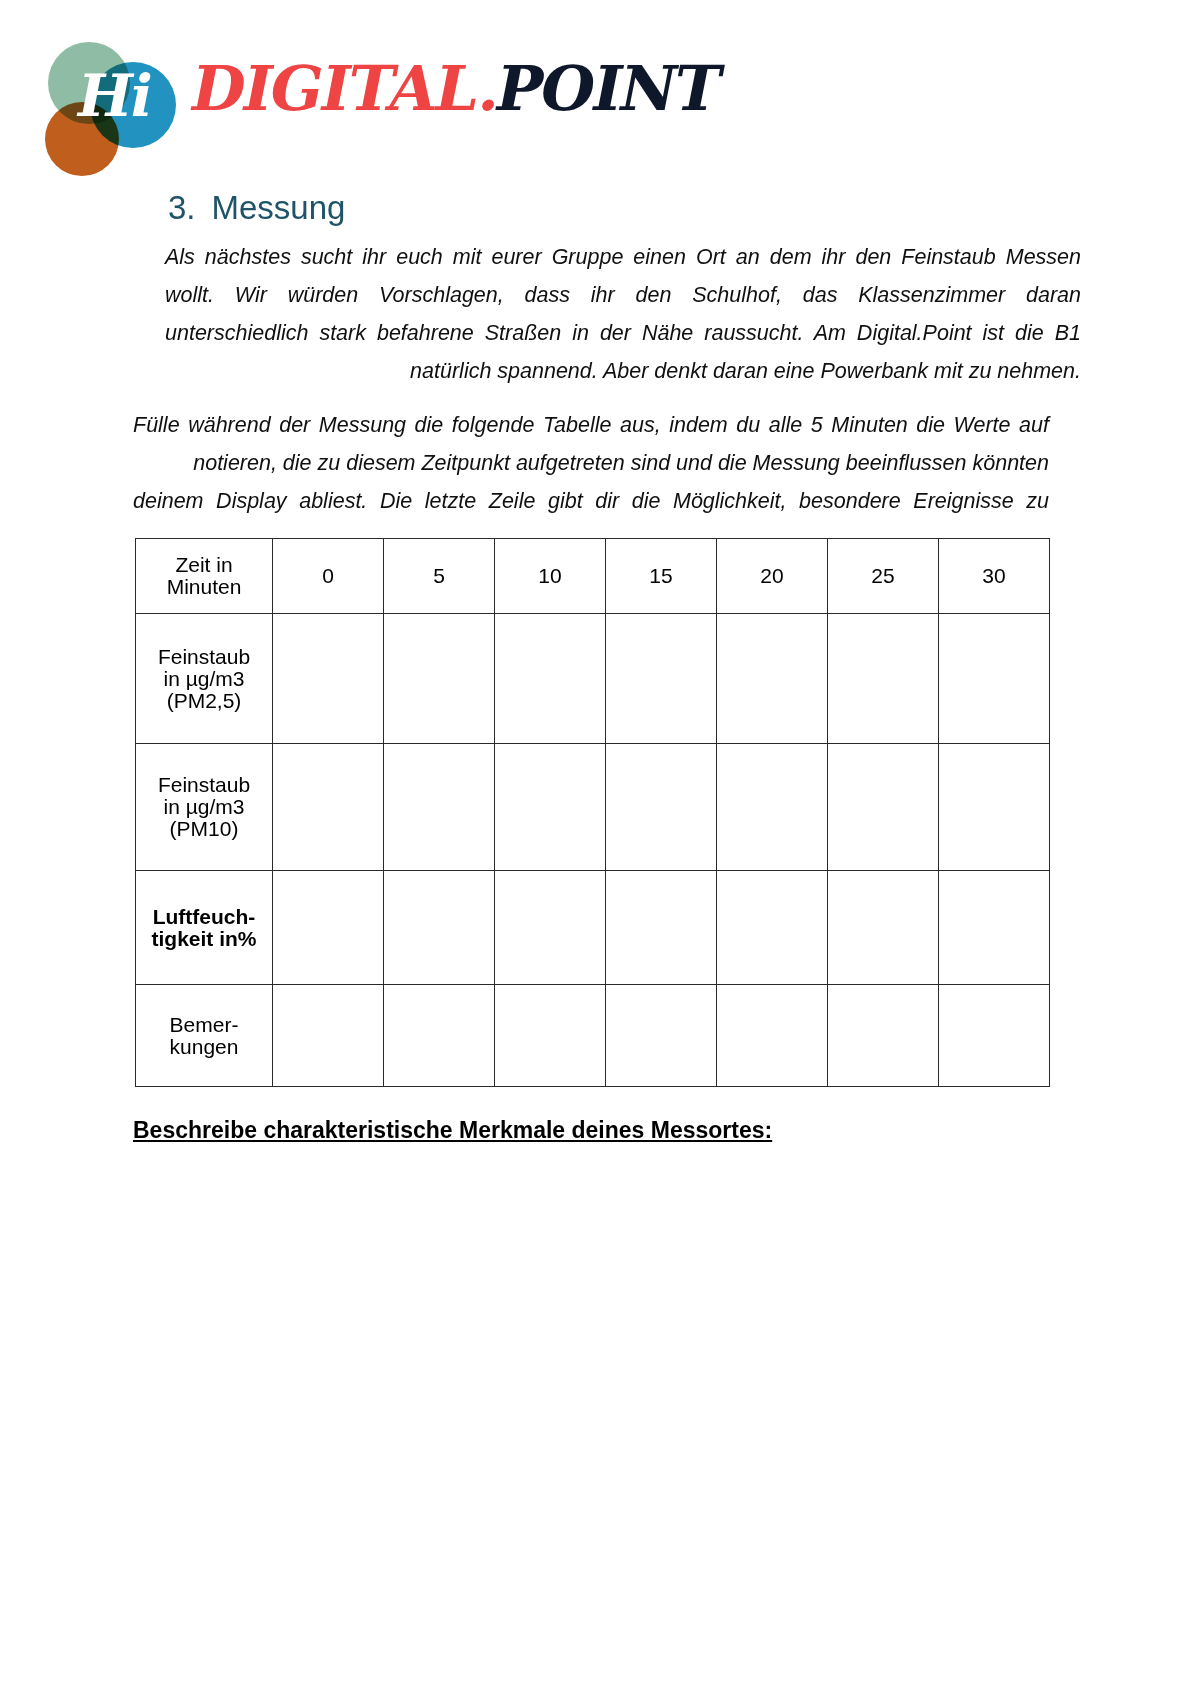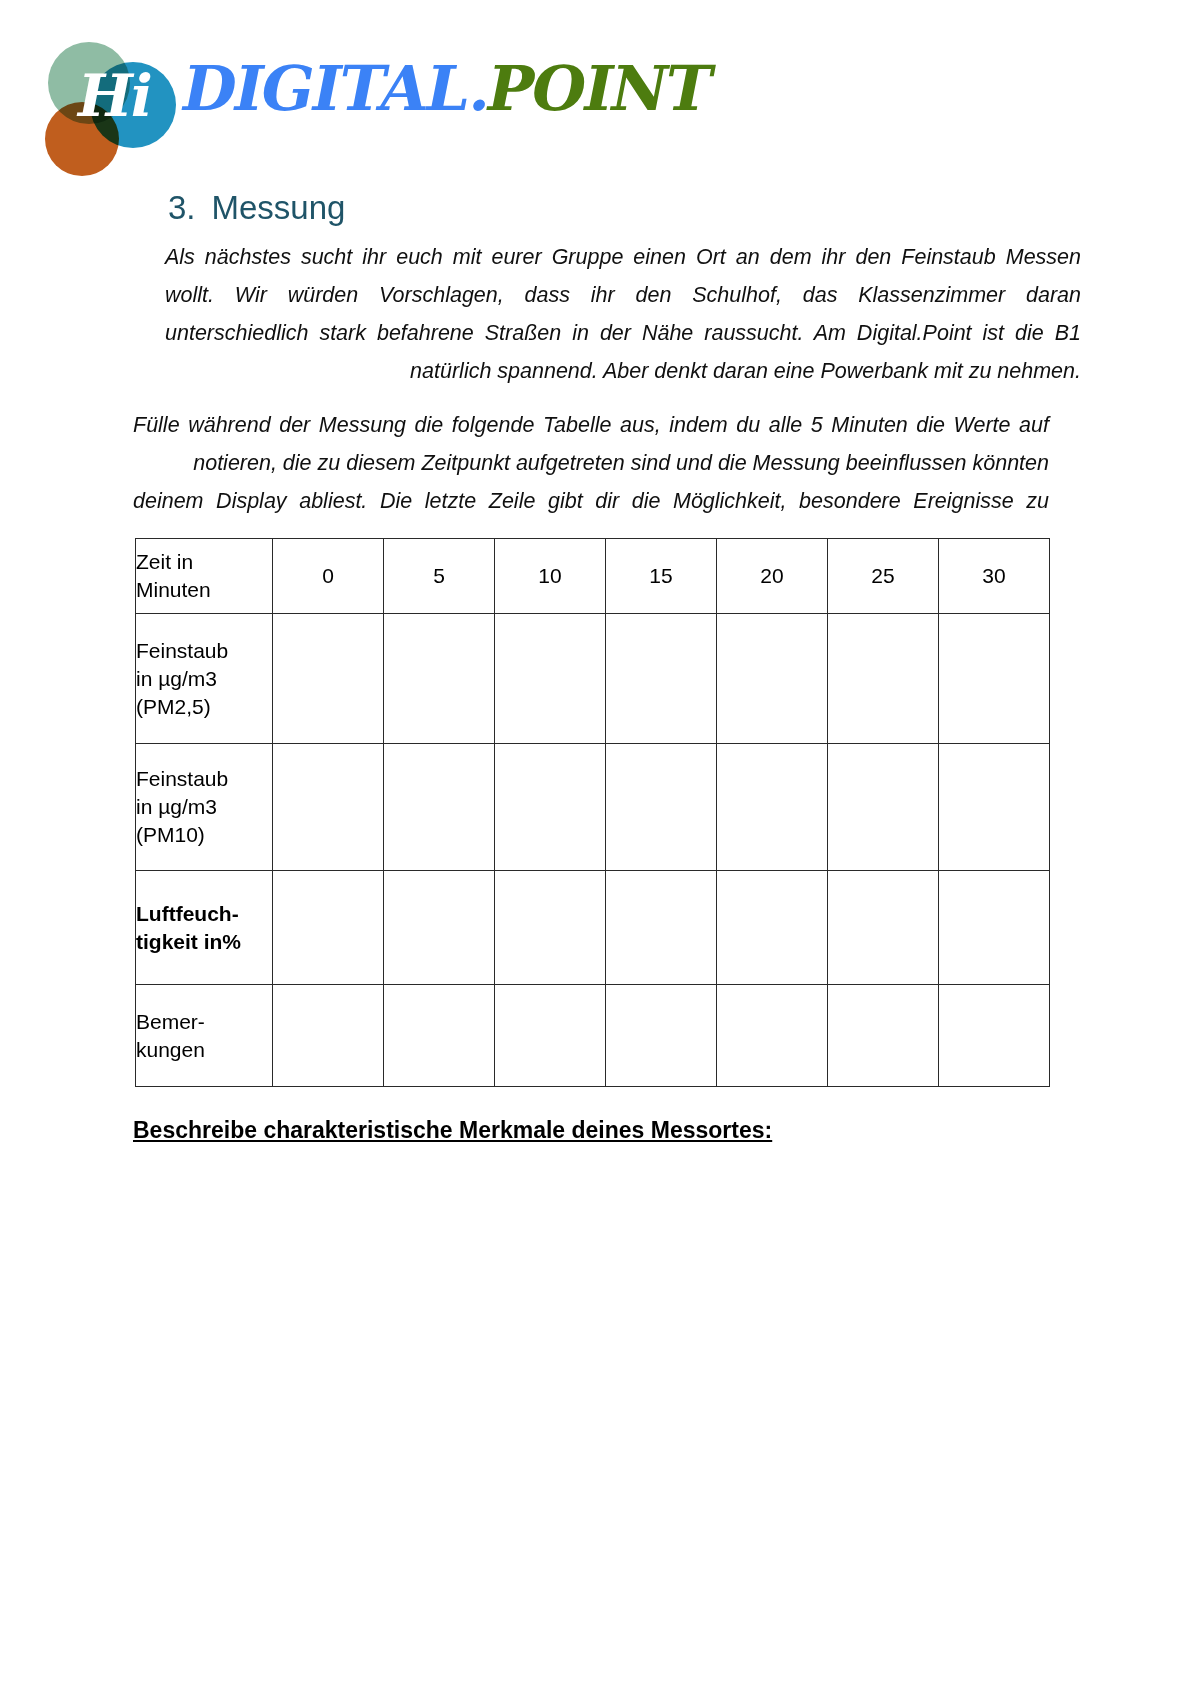--- a/index.html
+++ b/index.html
@@ -17,22 +17,22 @@
   .hi{
     position:absolute;left:33px;top:26px;z-index:3;
     font-family:"DejaVu Serif",serif;font-weight:bold;font-style:italic;
     font-size:58px;color:#ffffff;letter-spacing:-2px;
   }
   .wordmark{
     position:absolute;left:138px;top:22px;white-space:nowrap;
     font-family:"DejaVu Serif",serif;font-weight:bold;font-style:italic;
     font-size:62px;letter-spacing:-2px;line-height:1;
   }
-  .wm-primary{color:#3b82f6;}
-  .wm-accent{color:#4d7c0f;}
+  .wm-primary{color:#ef4444;margin-left:9px;}
+  .wm-accent{color:#0f172a;}
 
   
   .heading{
     position:absolute;left:168px;top:190px;
     font-size:33px;color:#1F5468;line-height:1.1;
   }
   .heading .num{margin-right:16px;}
 
   
   .para{
@@ -45,22 +45,22 @@
   .pline.jst{text-align:justify;text-align-last:justify;}
 
   
   .meas-table-wrap{position:absolute;left:135px;top:538px;}
   table.meas{border-collapse:collapse;table-layout:fixed;width:914px;}
   table.meas td{
     border:1.5px solid #2a2a2a;font-size:21px;color:#000;
     vertical-align:middle;padding:0;overflow:hidden;
   }
   td.label-cell{
-    text-align:left;padding-left:11px;padding-right:4px;
-    white-space:pre-line;line-height:28px;
+    text-align:center;padding-left:11px;padding-right:4px;
+    white-space:pre-line;line-height:22px;
   }
   td.num-cell{text-align:center;}
   tr.r-head{height:75px;}
   tr.r-pm25{height:130px;}
   tr.r-pm10{height:127px;}
   tr.r-hum{height:114px;font-weight:bold;}
   tr.r-note{height:102px;}
 
   
   .prompt{

